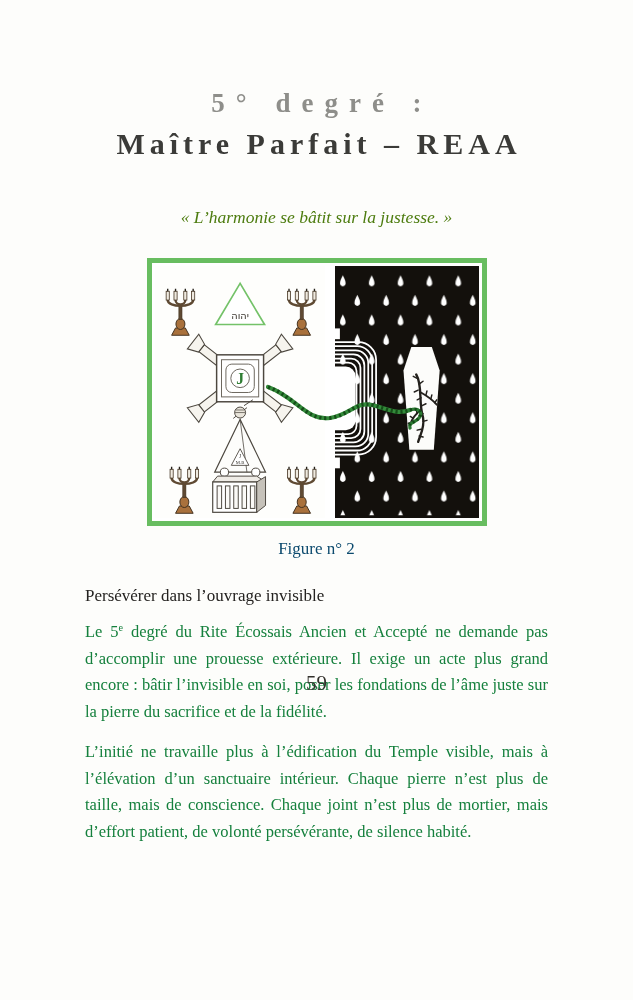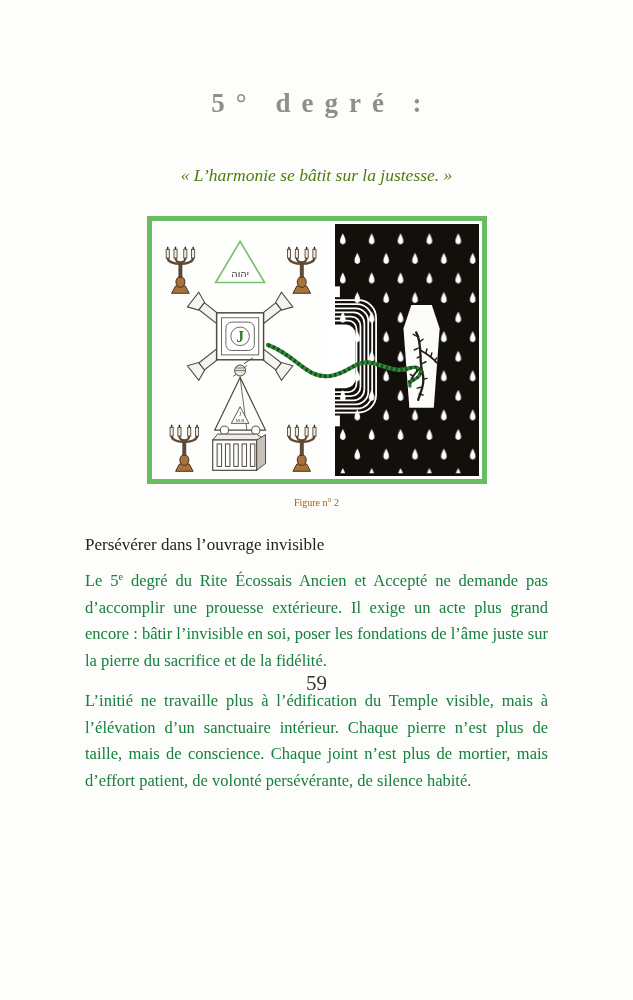--- a/index.html
+++ b/index.html
@@ -38,21 +38,21 @@
     padding: 3px;
     display: flex; gap: 10px;
     position: relative;
   }
   .panel-white { width: 174px; height: 252px; background: #fefefc; }
   .panel-black { width: 147px; height: 252px; background: #13100c; }
   .rope-overlay {
     position: absolute; left: 8px; top: 8px;
     width: 324px; height: 252px; pointer-events: none;
   }
-  .figure-caption { margin-top: 13px; font-size: 10px; color: #a16207; text-align: right; }
+  .figure-caption { margin-top: 13px; font-size: 17px; color: #0c4a6e; text-align: right; }
 
   
   .section { padding: 0 85px; }
   .section-heading {
     margin-top: 50px; text-align: center;
     font-size: 21.5px; font-weight: 700; color: #242220;
   }
   .section-heading sup, .body-par sup { font-size: 62%; line-height: 0; }
   .section-subheading {
     margin-top: 27px;
@@ -69,20 +69,21 @@
   }
   svg text { user-select: none; }
 </style>
 </head>
 <body>
 
 <div class="page">
 
   <div class="title-block">
     <div class="degree-label">5° degré :</div>
+    <div class="main-title">Maître Parfait – REAA</div>
     <div class="quote">« L’harmonie se bâtit sur la justesse. »</div>
   </div>
 
   <div class="figure-wrap">
     <div class="figure-frame">
 
       <svg class="panel-white" viewBox="0 0 174 252" width="174" height="252" xmlns="http://www.w3.org/2000/svg">
         <defs>
           <g id="cnd">
             <path d="M-9,0 h18 l-4,-7.5 h-10 Z" fill="#a9713c" stroke="#42311f" stroke-width="1"></path>

